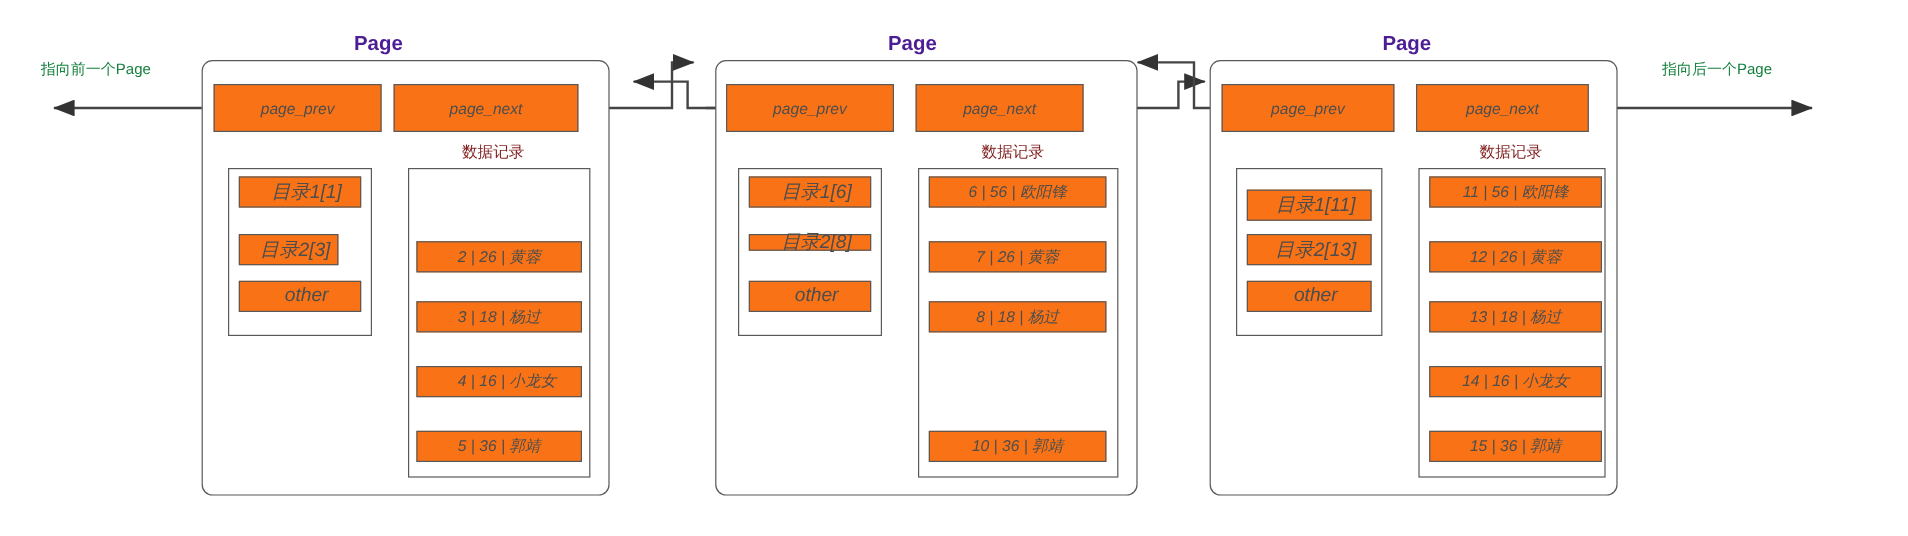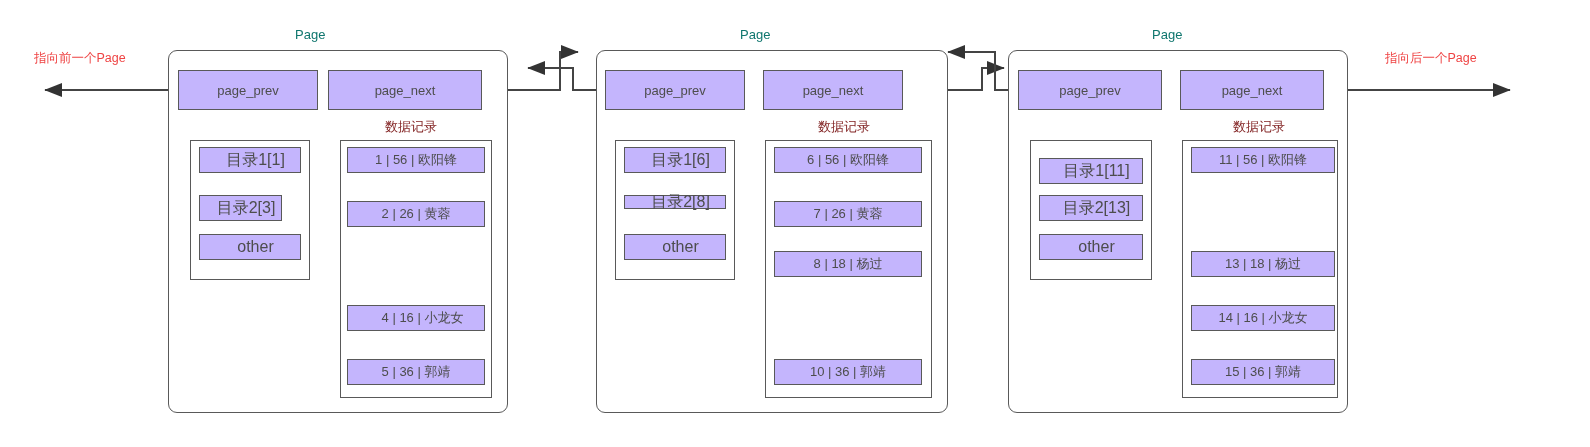--- a/index.html
+++ b/index.html
@@ -25,34 +25,36 @@
     height: 447px;
   }
   .lbl {
     position: absolute;
     color: #7f1d1d;
     font-size: 13px;
     white-space: nowrap;
     line-height: 1;
   }
   .page-caption {
-    font-size: 13px;
-    color: #0f766e;
+    font-size: 17px;
+    color: #4c1d95;
+    font-weight: bold;
   }
   .box {
     position: absolute;
     box-sizing: border-box;
-    background: #c4b5fd;
+    background: #f97316;
     border: 1.6px solid #595959;
     display: flex;
     align-items: center;
     justify-content: center;
     color: #4d4d4d;
     font-size: 13px;
     white-space: nowrap;
+    font-style: italic;
   }
   .page-shell {
     position: absolute;
     box-sizing: border-box;
     background: #ffffff;
     border: 1.6px solid #595959;
     border-radius: 9px;
   }
   .group-box {
     position: absolute;
@@ -62,21 +64,21 @@
   }
   .rec-box {
     font-size: 13px;
   }
   .dir-box {
     font-size: 16px;
     padding-left: 11px;
   }
   .edge-label {
     font-size: 12.5px;
-    color: #ef4444;
+    color: #15803d;
     text-align: center;
   }
 </style>
 </head>
 <body>
 
 <div id="canvas">
 
   <svg id="svg-layer" viewBox="0 0 1590 447">
     <defs>
@@ -183,25 +185,25 @@
     <span>目录1[1]</span>
   </div>
   <div class="box dir-box" style="left:199px; top:195px; width:83px; height:26px;">
     <span>目录2[3]</span>
   </div>
   <div class="box dir-box" style="left:199px; top:234px; width:102px; height:26px;">
     <span>other</span>
   </div>
 
   <div class="group-box" style="left:340px; top:140px; width:152px; height:258px;"></div>
-  <div class="box rec-box" style="left:347px; top:147px; width:138px; height:26px;">
-    <span>1 | 56 | 欧阳锋</span>
-  </div>
   <div class="box rec-box" style="left:347px; top:201px; width:138px; height:26px;">
     <span>2 | 26 | 黄蓉</span>
+  </div>
+  <div class="box rec-box" style="left:347px; top:251px; width:138px; height:26px;">
+    <span>3 | 18 | 杨过</span>
   </div>
   <div class="box rec-box" style="left:347px; top:305px; width:138px; height:26px;padding-left:13px;">
     <span>4 | 16 | 小龙女</span>
   </div>
   <div class="box rec-box" style="left:347px; top:359px; width:138px; height:26px;">
     <span>5 | 36 | 郭靖</span>
   </div>
 
   <div class="lbl page-caption" style="left:740px; top:28px;">Page</div>
 
@@ -262,20 +264,23 @@
     <span>目录2[13]</span>
   </div>
   <div class="box dir-box" style="left:1039px; top:234px; width:104px; height:26px;">
     <span>other</span>
   </div>
 
   <div class="group-box" style="left:1182px; top:140px; width:156px; height:258px;"></div>
   <div class="box rec-box" style="left:1191px; top:147px; width:144px; height:26px;">
     <span>11 | 56 | 欧阳锋</span>
   </div>
+  <div class="box rec-box" style="left:1191px; top:201px; width:144px; height:26px;">
+    <span>12 | 26 | 黄蓉</span>
+  </div>
   <div class="box rec-box" style="left:1191px; top:251px; width:144px; height:26px;">
     <span>13 | 18 | 杨过</span>
   </div>
   <div class="box rec-box" style="left:1191px; top:305px; width:144px; height:26px;">
     <span>14 | 16 | 小龙女</span>
   </div>
   <div class="box rec-box" style="left:1191px; top:359px; width:144px; height:26px;">
     <span>15 | 36 | 郭靖</span>
   </div>
 

